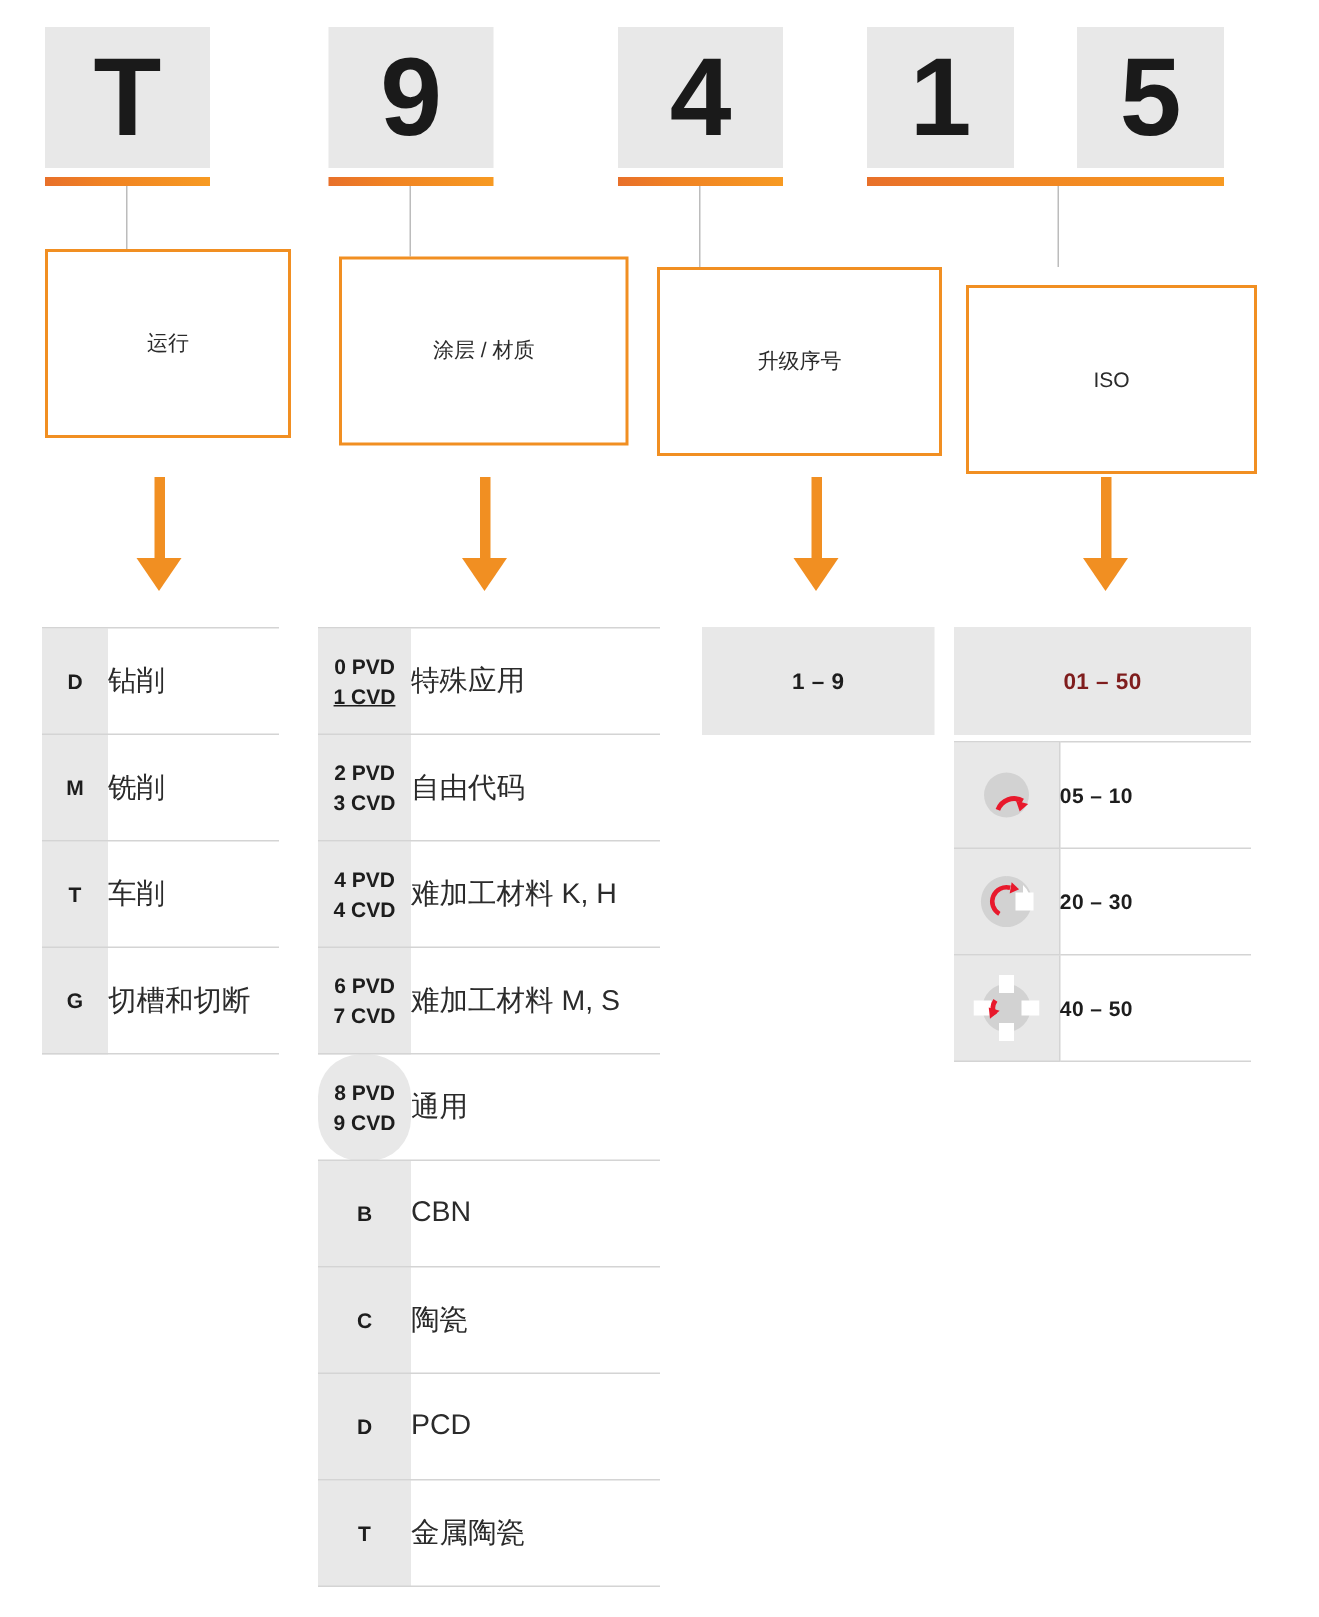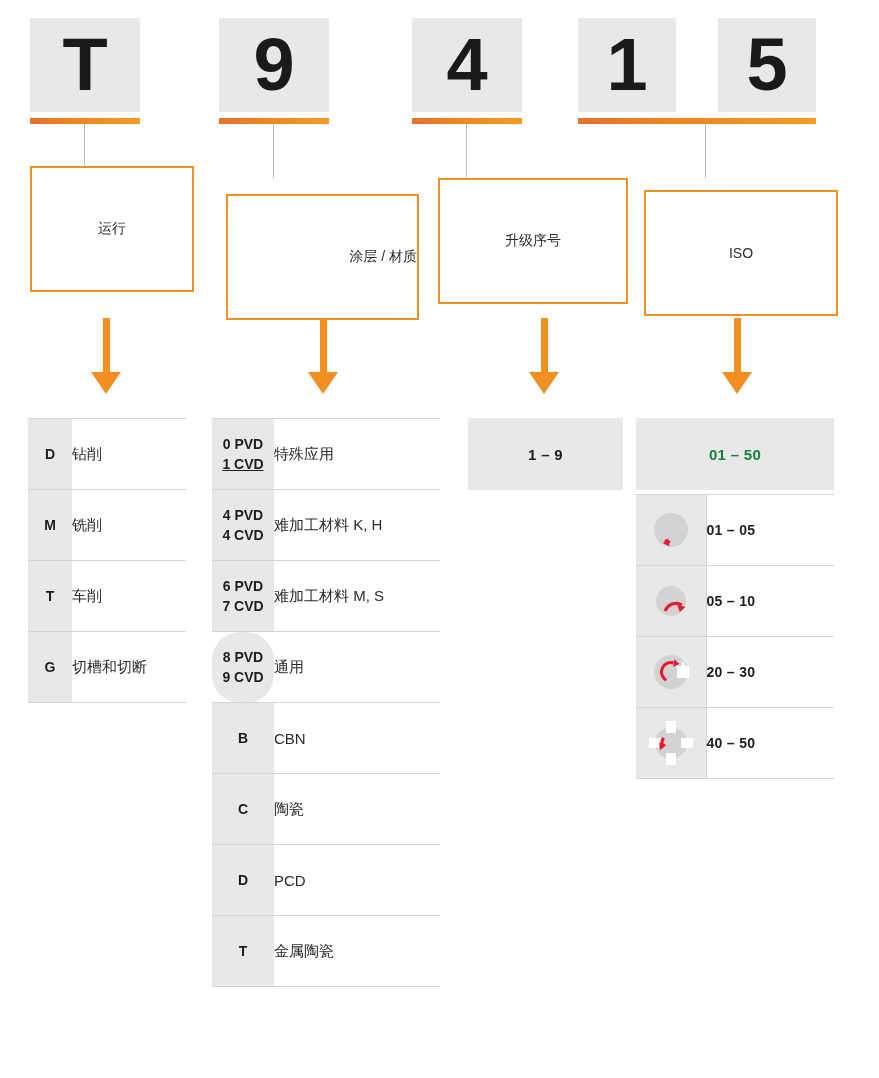--- a/index.html
+++ b/index.html
@@ -47,40 +47,40 @@
   .tbl td{
     border-bottom:1px solid #d4d4d4;
     vertical-align:middle;padding:0;
   }
   .tbl tr:first-child td{border-top:1px solid #d4d4d4;}
   .key-cell{
     background:#e8e8e8;text-align:center;font-weight:700;font-size:14px;
     color:#1d1d1d;line-height:1.45;
   }
   .val-cell{
-    background:#ffffff;font-size:15px;color:#2b2b2b;
+    background:#ffffff;font-size:19px;color:#2b2b2b;
     padding-left:12px;padding-right:6px;vertical-align:middle;margin-top:28px;
   }
   .tbl-ops td.val-cell{vertical-align:middle;}
 
   
   .tbl-coat td.val-cell{vertical-align:middle;}
 
   
   .grey-box{
     position:absolute;background:#e8e8e8;
     display:flex;align-items:center;justify-content:center;
     font-weight:700;font-size:15px;color:#1d1d1d;letter-spacing:.3px;
   }
 
   
   .iso-head{
     position:absolute;background:#e8e8e8;
     display:flex;align-items:center;justify-content:center;
-    font-weight:700;font-size:15px;color:#15803d;letter-spacing:.3px;
+    font-weight:700;font-size:15px;color:#7f1d1d;letter-spacing:.3px;
   }
   .iso-icon-cell{
     background:#e8e8e8;text-align:center;padding:0;
     border-right:1px solid #d4d4d4;
   }
   .iso-range-cell{
     background:#ffffff;font-weight:700;font-size:14px;color:#1d1d1d;
     padding-left:26px;letter-spacing:.3px;
   }
   .wear-icon{display:inline-block;vertical-align:middle;}
@@ -100,21 +100,21 @@
 <div class="code-rule" style="left:578px;top:118px;width:238px;"></div>
 
 <div class="drop-line" style="left:84px;top:124px;height:54px;"></div>
 <div class="drop-line" style="left:273px;top:124px;height:54px;"></div>
 <div class="drop-line" style="left:466px;top:124px;height:54px;"></div>
 <div class="drop-line" style="left:705px;top:124px;height:54px;"></div>
 
 <div class="label-box" style="left:30px;top:166px;width:160px;height:122px;">
   <span>运行</span>
 </div>
-<div class="label-box" style="left:226px;top:194px;width:189px;height:122px;justify-content:flex-end;">
+<div class="label-box" style="left:226px;top:171px;width:189px;height:122px;">
   <span>涂层 / 材质</span>
 </div>
 <div class="label-box" style="left:438px;top:178px;width:186px;height:122px;">
   <span>升级序号</span>
 </div>
 <div class="label-box" style="left:644px;top:178px;width:190px;height:122px;margin-top:12px;">
   <span>ISO</span>
 </div>
 
 <div class="arrow" style="left:91px;top:318px;height:76px;">
@@ -163,20 +163,24 @@
   <colgroup>
       <col style="width:62px">
       <col style="width:166px">
     </colgroup>
   <tbody>
       <tr>
         <td class="key-cell" style="height: 70px;"><span>0 PVD</span><span style="display: block; text-decoration: underline;">1 CVD</span></td>
         <td class="val-cell">特殊应用</td>
       </tr>
       <tr>
+        <td class="key-cell" style="height: 70px;"><span>2 PVD</span><span style="display: block;">3 CVD</span></td>
+        <td class="val-cell">自由代码</td>
+      </tr>
+      <tr>
         <td class="key-cell" style="height: 70px;"><span>4 PVD</span><span style="display: block;">4 CVD</span></td>
         <td class="val-cell">难加工材料 K, H</td>
       </tr>
       <tr>
         <td class="key-cell" style="height: 70px;"><span>6 PVD</span><span style="display: block;">7 CVD</span></td>
         <td class="val-cell">难加工材料 M, S</td>
       </tr>
       <tr>
         <td class="key-cell" style="height: 70px; border-radius: 28px;"><span>8 PVD</span><span style="display: block;">9 CVD</span></td>
         <td class="val-cell">通用</td>
@@ -206,28 +210,20 @@
 
 <div class="iso-head" style="left:636px;top:418px;width:198px;height:72px;">
   <span>01 – 50</span>
 </div>
 <table class="tbl tbl-iso" style="left:636px;top:494px;width:198px;">
   <colgroup>
       <col style="width:70px">
       <col style="width:128px">
     </colgroup>
   <tbody>
-      <tr>
-        <td class="iso-icon-cell" style="height: 70px;"><svg class="wear-icon" width="44" height="44" viewBox="0 0 44 44">
-            <circle cx="22" cy="22" r="17" fill="#d2d2d2"></circle>
-            <path d="M15.75,32.83 A12.5,12.5 0 0 1 20.91,34.45" fill="none" stroke="#E8192C" stroke-width="3"></path>
-            <polygon points="0,-4 6,0 0,4" fill="#E8192C" transform="translate(19.83,34.31) rotate(170)"></polygon>
-          </svg></td>
-        <td class="iso-range-cell">01 – 05</td>
-      </tr>
       <tr>
         <td class="iso-icon-cell" style="height: 70px;"><svg class="wear-icon" width="44" height="44" viewBox="0 0 44 44">
             <circle cx="22" cy="22" r="15" fill="#d2d2d2"></circle>
             <path d="M16.25,31.96 A11.5,11.5 0 0 1 32.81,25.93" fill="none" stroke="#E8192C" stroke-width="3.2"></path>
             <polygon points="0,-4.2 6.300000000000001,0 0,4.2" fill="#E8192C" transform="translate(32.42,26.86) rotate(105)"></polygon>
           </svg></td>
         <td class="iso-range-cell">05 – 10</td>
       </tr>
       <tr>
         <td class="iso-icon-cell" style="height: 70px;"><svg class="wear-icon" width="44" height="44" viewBox="0 0 44 44">

